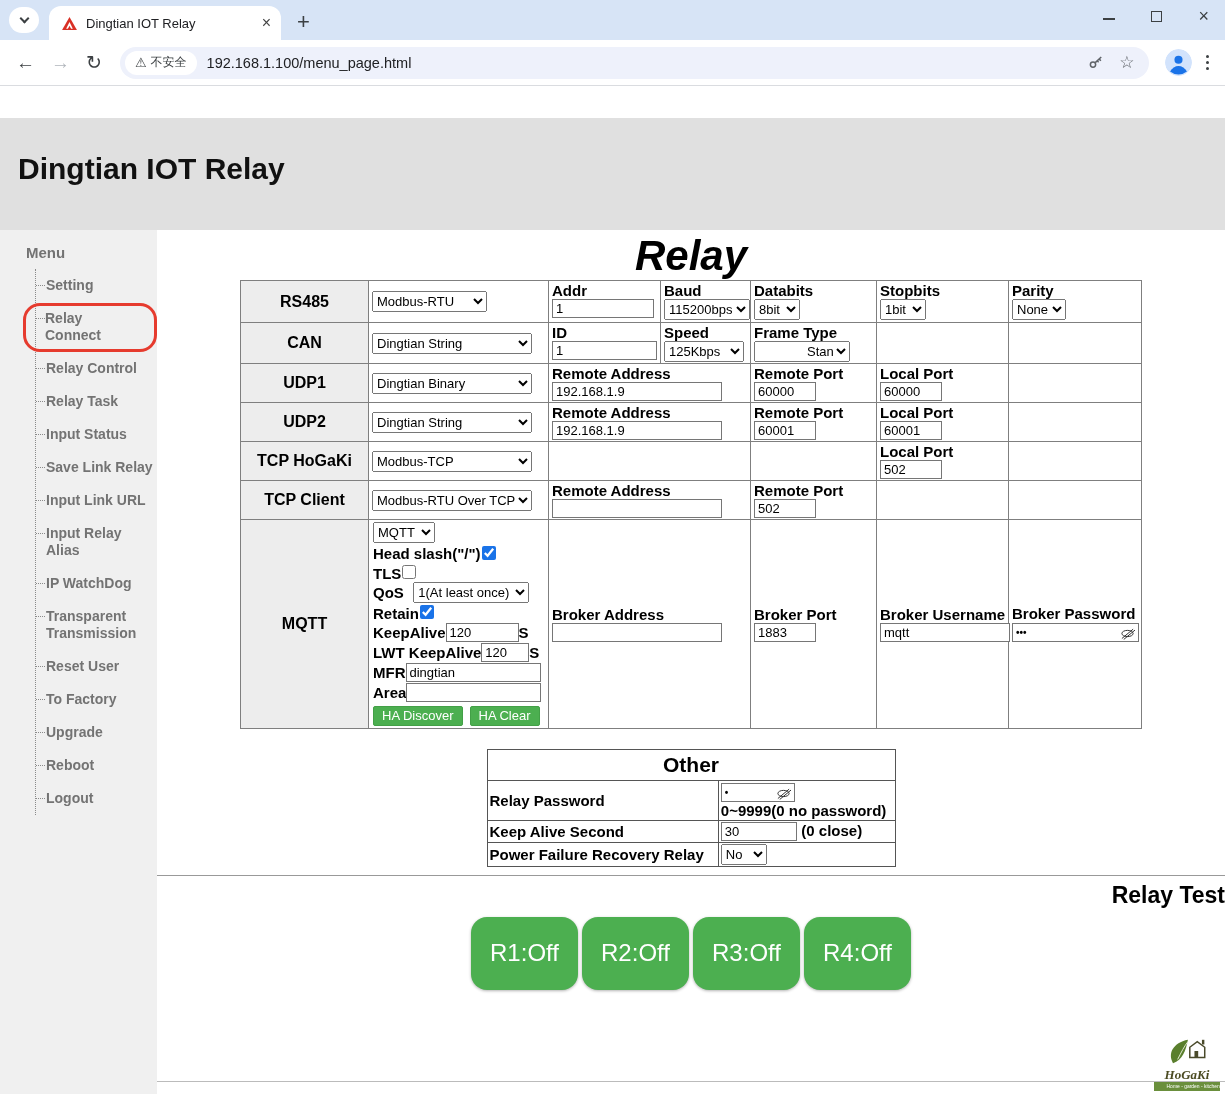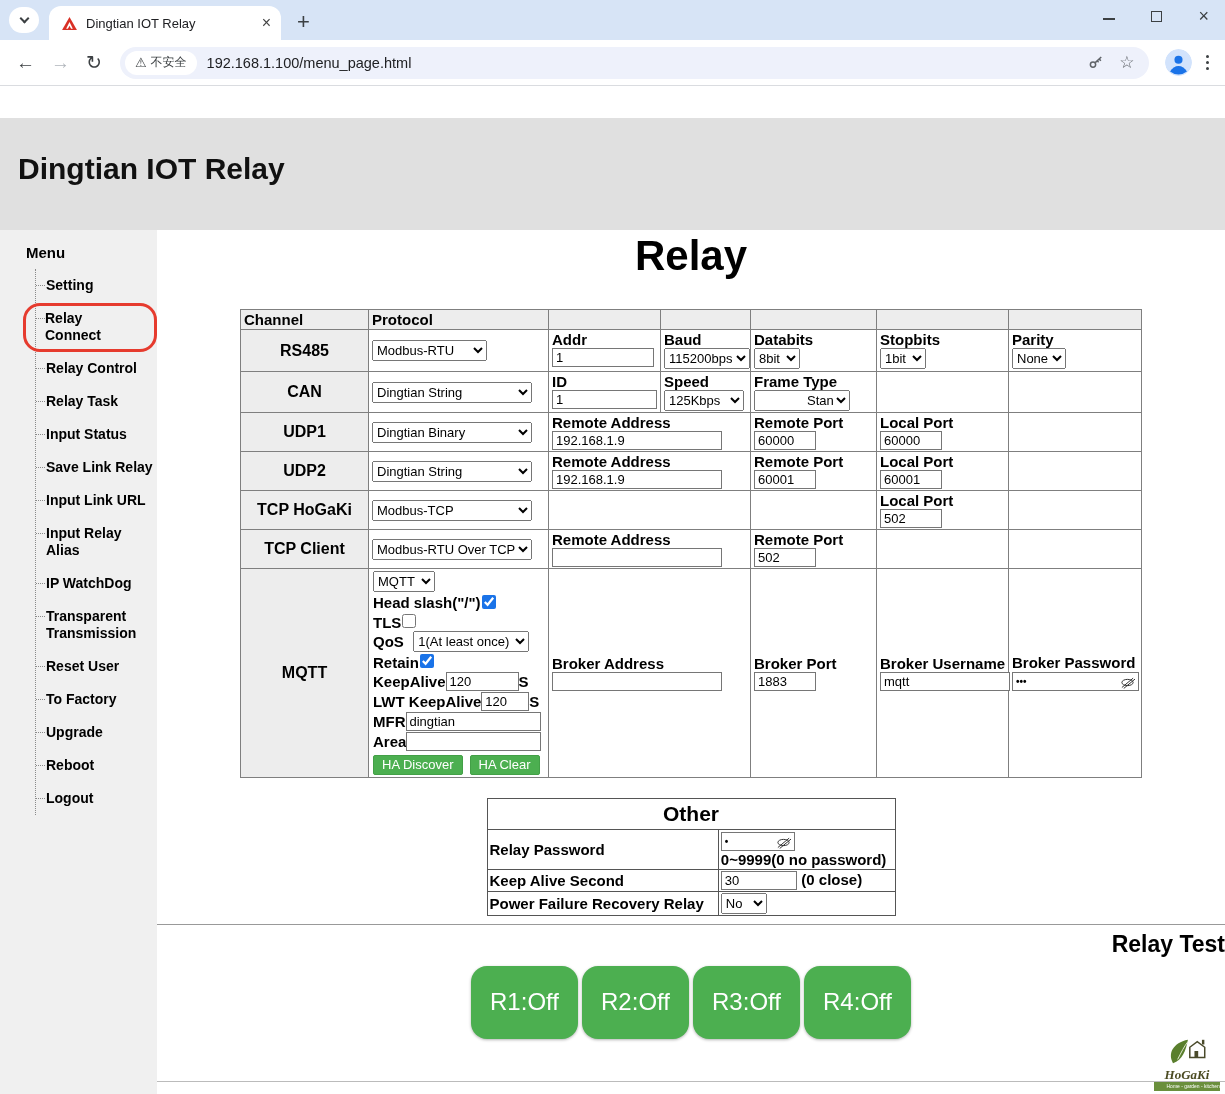--- a/index.html
+++ b/index.html
@@ -35,29 +35,29 @@
   .star { font-size:17px; color:#5f6368; }
   .avatar { width:27px; height:27px; border-radius:50%; overflow:hidden; margin-right:14px; cursor:pointer; }
   .dots { display:flex; flex-direction:column; gap:2.5px; margin-right:16px; cursor:pointer; }
   .dots i { width:3.5px; height:3.5px; border-radius:50%; background:#3c4043; }
   .gap-strip { height:32px; background:#fff; }
   
   .band { height:112px; background:#e0e0e0; padding:34px 0 0 18px; }
   .band h1 { margin:0; font-size:30px; font-weight:bold; color:#111; }
   
   .content { display:flex; height:864px; }
-  .sidebar { width:157px; background:#f0f0f0; padding:14px 0 0 26px; color:#000000; flex:none; }
+  .sidebar { width:157px; background:#f0f0f0; padding:14px 0 0 26px; color:#737373; flex:none; }
   .menu-title { font-size:15px; font-weight:bold; margin-bottom:8px; }
   ul.tree { list-style:none; margin:2px 0 0 9px; padding:0 0 0 10px; border-left:1px dotted #8a8a8a; }
   ul.tree li { font-size:14px; font-weight:bold; padding:8px 0; position:relative; cursor:pointer; line-height:17px; }
   ul.tree li::before { content:""; position:absolute; left:-10px; top:16px; width:9px; border-top:1px dotted #8a8a8a; }
   .red-box { display:inline-block; border:3px solid #e63b2e; border-radius:17px;
     padding:4px 13px 5px 19px; margin:-7px 0 -8px -23px; }
   .main { flex:1; background:#fff; position:relative; overflow:hidden; }
-  .page-title { margin:2px 0 29px; font-size:42px; font-weight:bold; text-align:center; }
+  .page-title { margin:2px 0 0; font-size:42px; font-weight:bold; text-align:center;font-style:italic; }
   
   table.cfg { border-collapse:collapse; margin:0 auto; table-layout:fixed; width:901px; }
   table.cfg td, table.cfg th { border:1px solid #7f7f7f; padding:1px 3px; vertical-align:top; background:#fff; }
   table.cfg .shade { background:#ededed; }
   table.cfg th { text-align:center; font-size:16px; vertical-align:middle; }
   .flabel { font-weight:bold; font-size:15px; line-height:17px; white-space:nowrap; }
   .proto-cell { vertical-align:middle !important; }
   input[type="text"] { border:1px solid #767676; font-size:13px; height:19px; padding:0 3px;
     font-family:"Liberation Sans",sans-serif; background:#fff; }
   select { font-size:13px; height:21px; font-family:"Liberation Sans",sans-serif; }
@@ -192,29 +192,20 @@
       <colgroup>
         <col style="width:128px">
           <col style="width:180px">
           <col style="width:112px">
         <col style="width:90px">
           <col style="width:126px">
           <col style="width:132px">
           <col style="width:133px">
       </colgroup>
       <tbody>
-          <tr style="height:18px;">
-        <td class="shade flabel">Channel</td>
-        <td class="shade flabel">Protocol</td>
-        <td class="shade"></td>
-            <td class="shade"></td>
-            <td class="shade"></td>
-            <td class="shade"></td>
-            <td class="shade"></td>
-      </tr>
 
       <tr style="height:42px;">
         <th class="shade">RS485</th>
         <td class="proto-cell">
           <select class="w-protocol-narrow">
             <option>Modbus-RTU</option></select>
         </td>
         <td><div class="flabel">Addr</div>
             <input type="text" class="w-addr" value="1" style=""></td>
         <td><div class="flabel">Baud</div>

